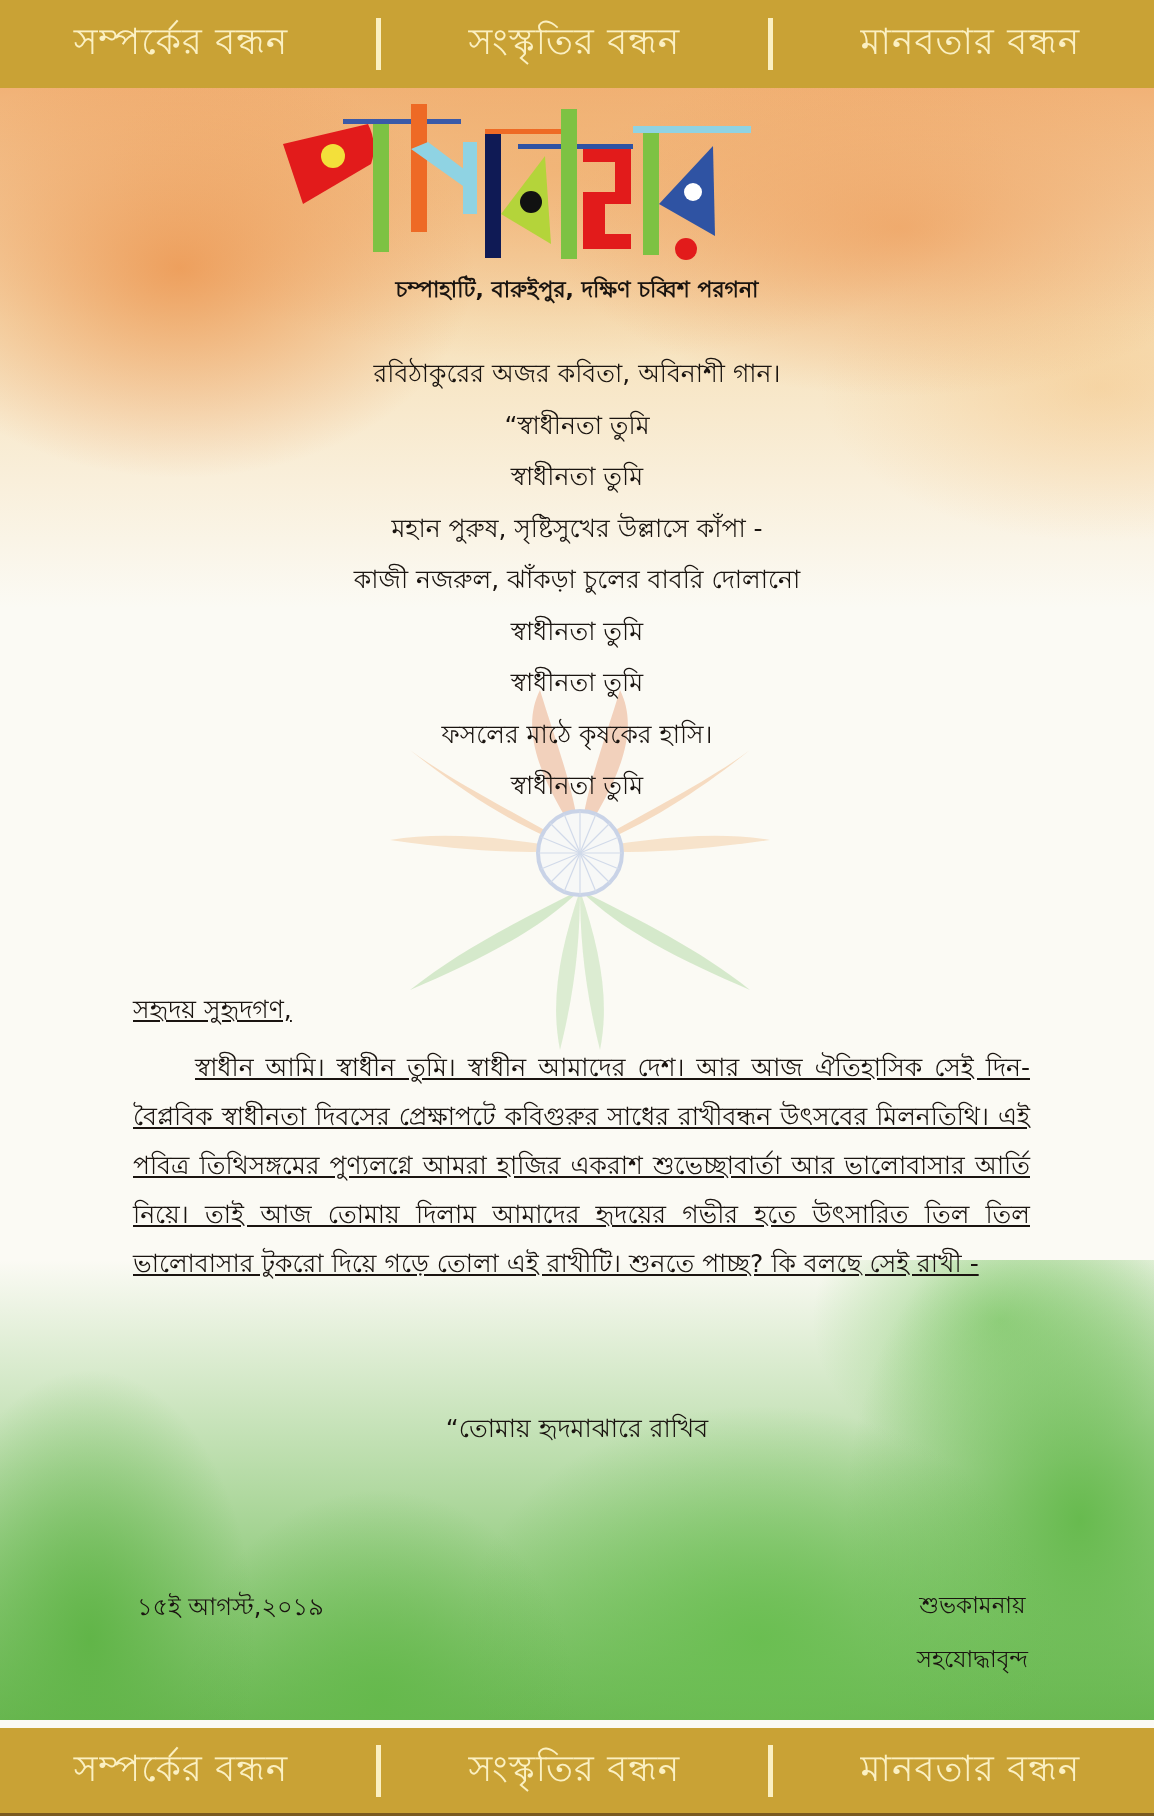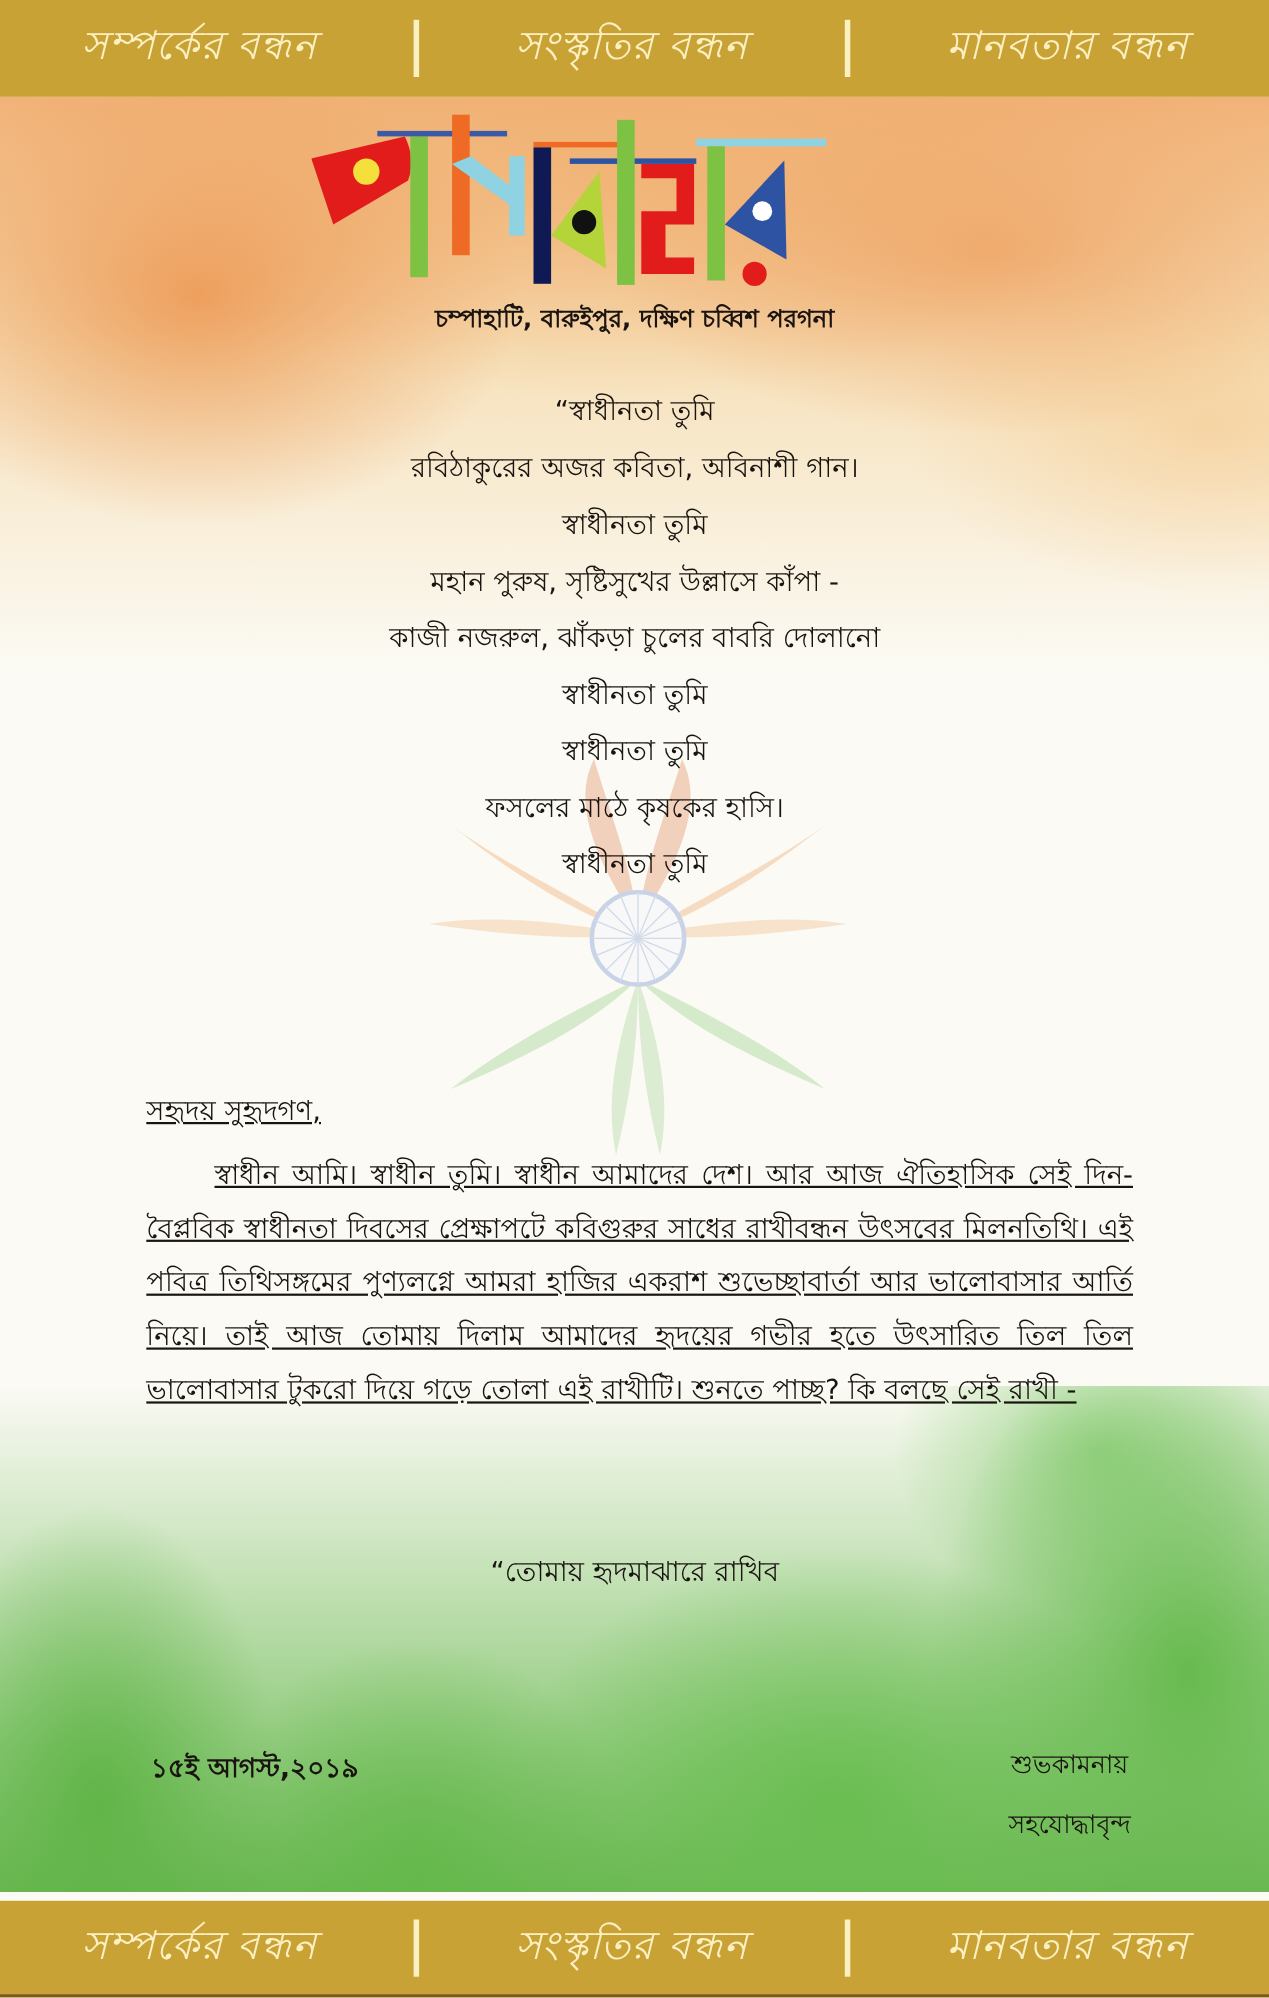--- a/index.html
+++ b/index.html
@@ -18,33 +18,33 @@
       radial-gradient(ellipse 220px 360px at 90px 380px, rgba(95,180,70,0.95), rgba(95,180,70,0) 75%),
       radial-gradient(ellipse 260px 280px at 380px 440px, rgba(100,185,75,0.9), rgba(100,185,75,0) 75%),
       radial-gradient(ellipse 380px 300px at 760px 380px, rgba(105,190,80,0.95), rgba(105,190,80,0) 78%),
       radial-gradient(ellipse 300px 420px at 1080px 260px, rgba(100,185,75,0.95), rgba(100,185,75,0) 78%),
       radial-gradient(ellipse 250px 200px at 1000px 60px, rgba(110,195,85,0.6), rgba(110,195,85,0) 75%),
       linear-gradient(180deg, rgba(110,190,85,0) 0%, rgba(105,185,80,0.7) 70%, rgba(100,180,75,0.95) 100%); }
   .band { position:absolute; left:0; width:100%; height:88px; background:#c9a235; z-index:3;
           display:flex; align-items:center; justify-content:space-around; box-sizing:border-box; padding:0 30px; }
   .band.top { top:0; }
   .band.bottom { top:1728px; border-bottom:3px solid #7a5a20; }
-  .band .item { color:#fbf0c2; font-size:36px; letter-spacing:1px;font-style:italic; }
+  .band .item { color:#fbf0c2; font-size:36px; letter-spacing:1px; }
   .band .sep { width:5px; height:52px; background:#fbf0c2; }
   .logo { position:absolute; left:283px; top:104px; width:560px; height:168px; z-index:2; }
   .subtitle { position:absolute; left:0; width:100%; top:272px; text-align:center; font-size:22px; font-weight:bold; z-index:2; }
   .emblem { position:absolute; left:370px; top:690px; width:420px; height:360px; z-index:1; opacity:0.45; }
   .poem { position:absolute; left:0; width:100%; top:348px; z-index:2; text-align:center; }
   .poem .line { font-size:25px; line-height:51.5px; height:51.5px; white-space:nowrap; }
   .letter { position:absolute; left:133px; width:897px; top:995px; z-index:2; font-size:25px;text-decoration:underline; }
   .letter .greeting { line-height:30px; margin-bottom:18px; }
   .letter .body { line-height:49px; text-align:justify; text-indent:62px; }
   .quote2 { position:absolute; left:0; width:100%; top:1404px; text-align:center; z-index:2; font-size:25px; }
   .quote2 .line { line-height:50px; }
-  .date { position:absolute; left:137px; top:1588px; font-size:24px; font-weight:bold; z-index:2; }
+  .date { position:absolute; left:137px; top:1588px; font-size:24px; font-weight:normal; z-index:2; }
   .sign { position:absolute; right:126px; top:1578px; text-align:center; z-index:2; font-size:23px; line-height:54px; }
 </style>
 </head>
 <body>
 
 <div class="bg">
   <div class="orange"></div>
   <div class="green"></div>
 </div>
 
@@ -115,22 +115,22 @@
         <line x1="240" y1="133" x2="180" y2="193"></line>
       <line x1="171" y1="147" x2="249" y2="179"></line>
         <line x1="249" y1="147" x2="171" y2="179"></line>
       <line x1="194" y1="124" x2="226" y2="202"></line>
         <line x1="226" y1="124" x2="194" y2="202"></line>
     </g>
   </g>
 </svg>
 
 <div class="poem">
+  <div class="line">রবিঠাকুরের অজর কবিতা, অবিনাশী গান।</div>
   <div class="line">“স্বাধীনতা তুমি</div>
-  <div class="line">রবিঠাকুরের অজর কবিতা, অবিনাশী গান।</div>
   <div class="line">স্বাধীনতা তুমি</div>
   <div class="line">মহান পুরুষ, সৃষ্টিসুখের উল্লাসে কাঁপা -</div>
   <div class="line">কাজী নজরুল, ঝাঁকড়া চুলের বাবরি দোলানো</div>
   <div class="line">স্বাধীনতা তুমি</div>
   <div class="line">স্বাধীনতা তুমি</div>
   <div class="line">ফসলের মাঠে কৃষকের হাসি।</div>
   <div class="line">স্বাধীনতা তুমি</div>
 </div>
 
 <div class="letter">

